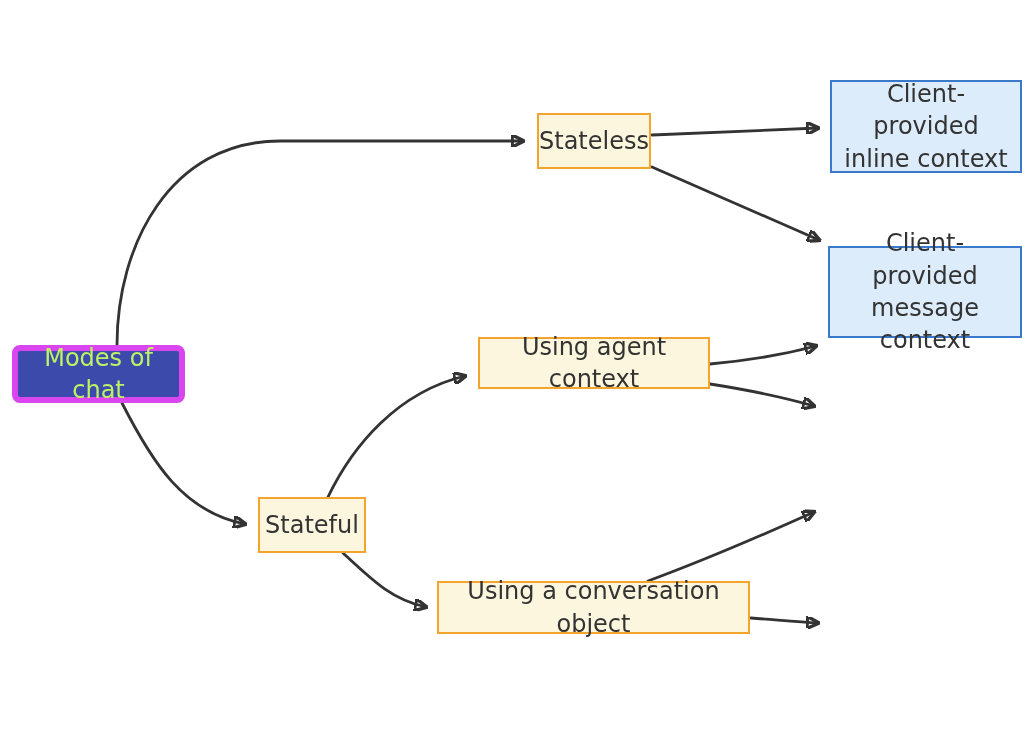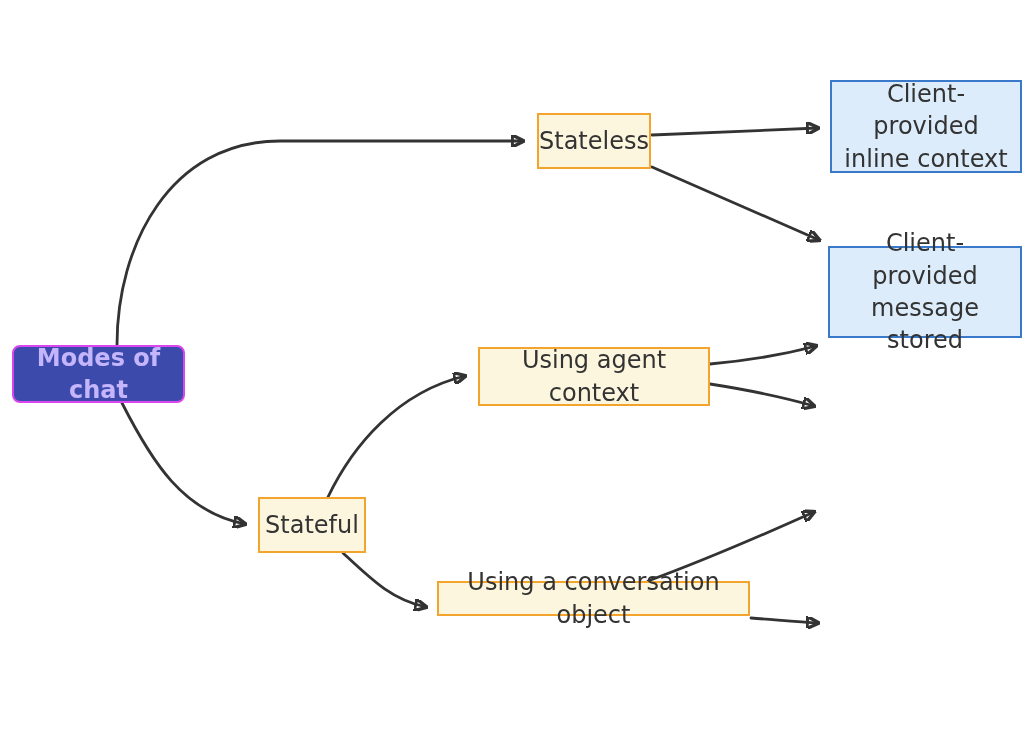--- a/index.html
+++ b/index.html
@@ -35,24 +35,24 @@
     align-items: center;
     justify-content: center;
     text-align: center;
     font-size: 24px;
     line-height: 1.35;
     color: #333333;
     padding: 12px 8px;
   }
   .node.root {
     background: #3c4bab;
-    border: 2px solid #d946ef;
+    border: 6px solid #d946ef;
     border-radius: 8px;
-    color: #c4b5fd;
-    font-weight: bold;
+    color: #bef264;
+    font-weight: normal;
   }
   .node.branch {
     background: #fdf6de;
     border: 2px solid #f2a42c;
     border-radius: 0;
   }
   .node.leaf {
     background: #dcecfb;
     border: 2px solid #3a78c9;
     border-radius: 0;
@@ -80,23 +80,23 @@
     <path d="M648,581 C705,560 765,534 814,512" marker-end="url(#arrow)"></path>
     <path d="M751,618 C778,620 798,622 818,623" marker-end="url(#arrow)"></path>
   </svg>
 
   <div class="node root" style="left:12px; top:345px; width:173px; height:58px;">Modes of chat</div>
 
   <div class="node branch" style="left:537px; top:113px; width:114px; height:56px;">Stateless</div>
 
   <div class="node branch" style="left:258px; top:497px; width:108px; height:56px;">Stateful</div>
 
-  <div class="node branch" style="left:478px; top:347px; width:232px; height:59px;">Using agent context</div>
+  <div class="node branch" style="left:478px; top:337px; width:232px; height:52px;">Using agent context</div>
 
-  <div class="node branch" style="left:437px; top:581px; width:313px; height:35px;">Using a conversation object</div>
+  <div class="node branch" style="left:437px; top:581px; width:313px; height:53px;">Using a conversation object</div>
 
   <div class="node leaf" style="left:830px; top:80px; width:192px; height:93px;">Client-provided inline context</div>
 
-  <div class="node leaf" style="left:828px; top:246px; width:194px; height:92px;">Client-provided message stored</div>
+  <div class="node leaf" style="left:828px; top:246px; width:194px; height:92px;">Client-provided message context</div>
 
 
 
 </div>
 
 </body></html>

